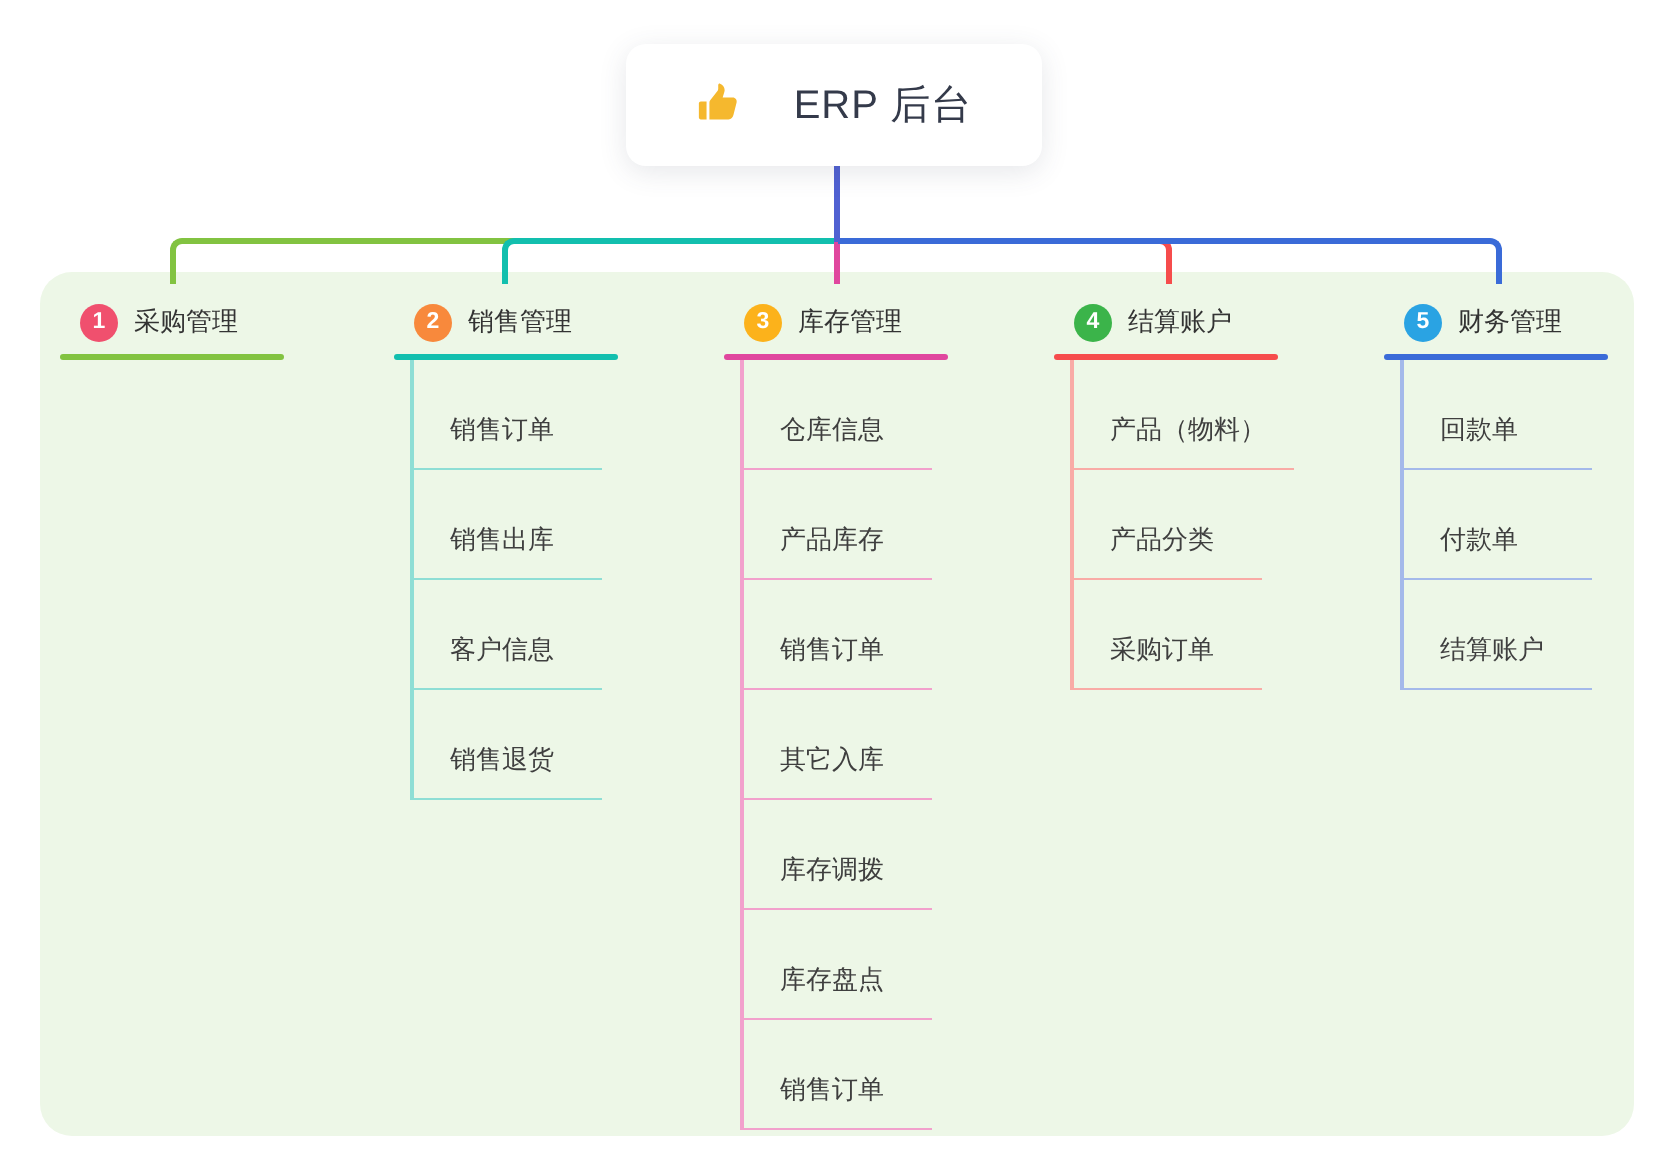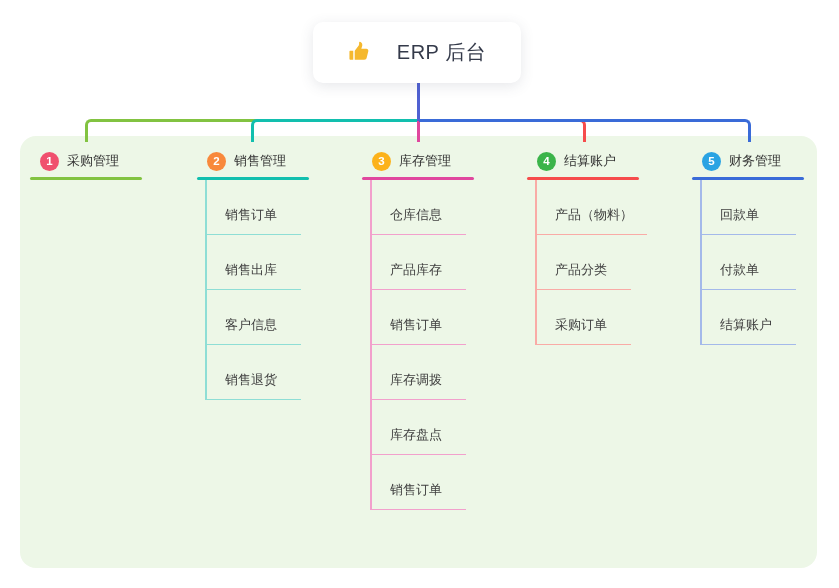--- a/index.html
+++ b/index.html
@@ -108,20 +108,23 @@
       <div class="child">
           <span>仓库信息</span>
         </div>
       <div class="child">
           <span>产品库存</span>
         </div>
       <div class="child">
           <span>销售订单</span>
         </div>
       <div class="child">
+          <span>其它入库</span>
+        </div>
+      <div class="child">
           <span>库存调拨</span>
         </div>
       <div class="child">
           <span>库存盘点</span>
         </div>
       <div class="child">
           <span>销售订单</span>
         </div>
     </div>
   </div>

